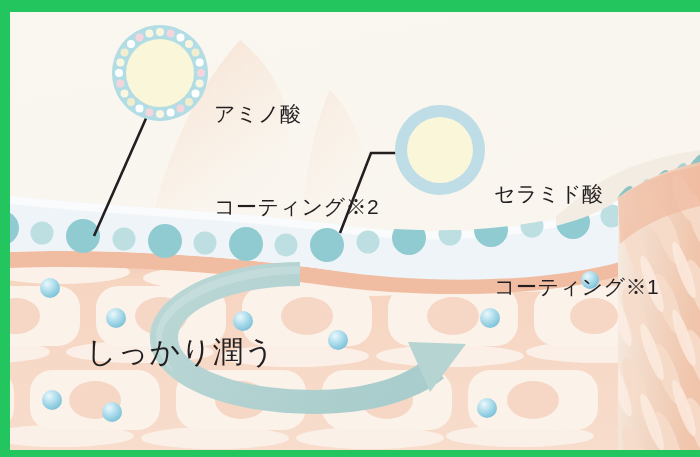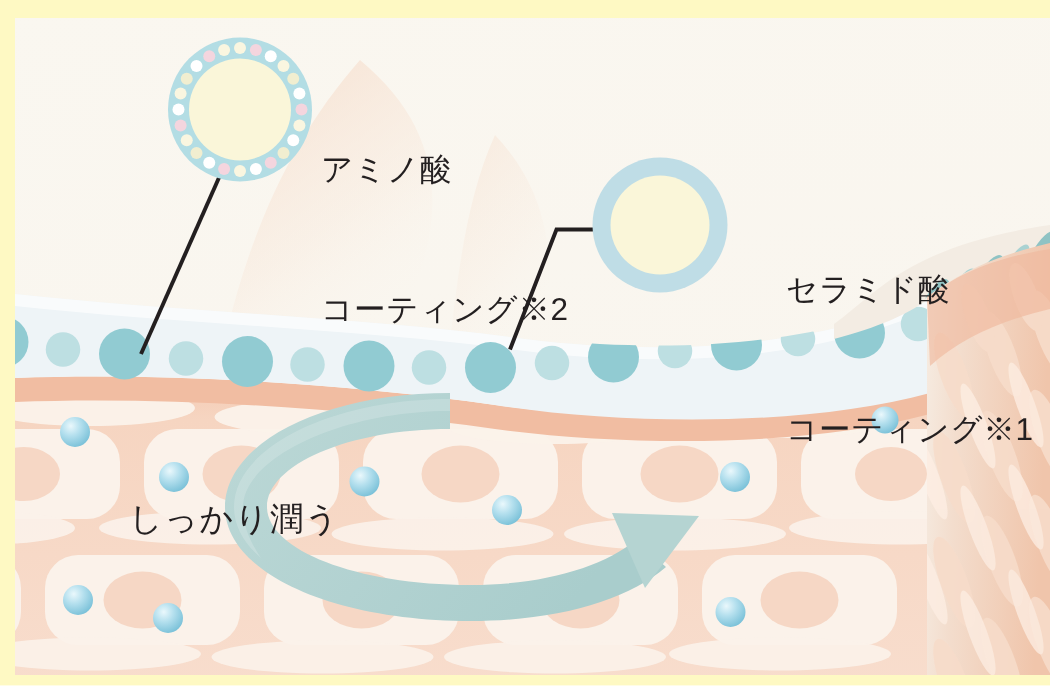--- a/index.html
+++ b/index.html
@@ -5,38 +5,38 @@
   html, body {
     margin: 0; padding: 0;
     width: 700px; height: 457px;
     background: #ffffff;
     font-family: "Liberation Sans", sans-serif;
     overflow: hidden;
   }
   #stage {
     position: relative;
     width: 700px; height: 457px;
-    background: #fef9c3;
+    background: #22c55e;
   }
   #stage svg { display: block; }
   .label-text {
     position: absolute;
     font-family: "Liberation Sans", sans-serif;
     font-size: 21px;
     line-height: 1.48;
     color: #231f20;
     letter-spacing: 0.5px;
     white-space: pre;
     font-weight: 400;
   }
   #amino-label { left: 214px; top: 36px; }
-  #ceramide-label { left: 494px; top: 116px; margin-left: 30px; }
+  #ceramide-label { left: 494px; top: 116px; }
   #moist-label {
     left: 86px; top: 330px;
-    font-size: 22px;
+    font-size: 30px;
     letter-spacing: 1px;
   }
 </style>
 </head>
 <body>
 
 <div id="stage">
 
   <svg width="700" height="457" viewBox="0 0 700 457">
     <defs>

